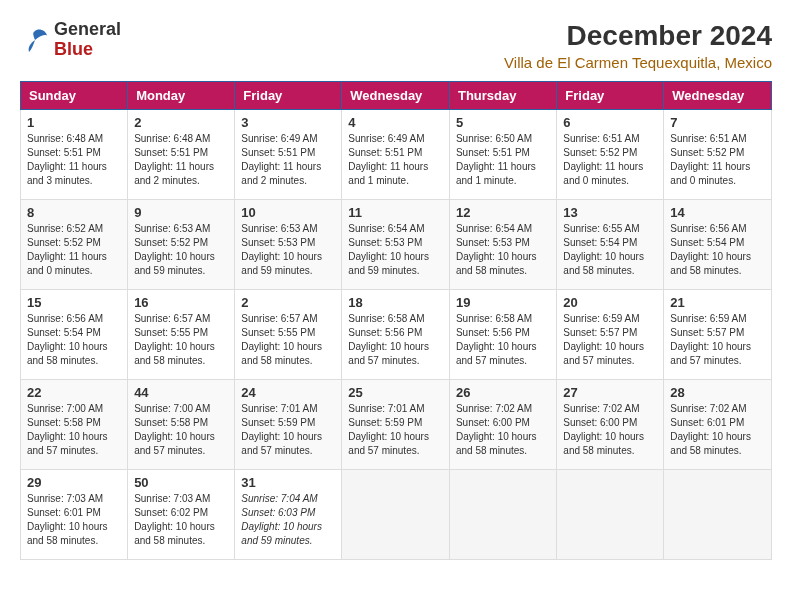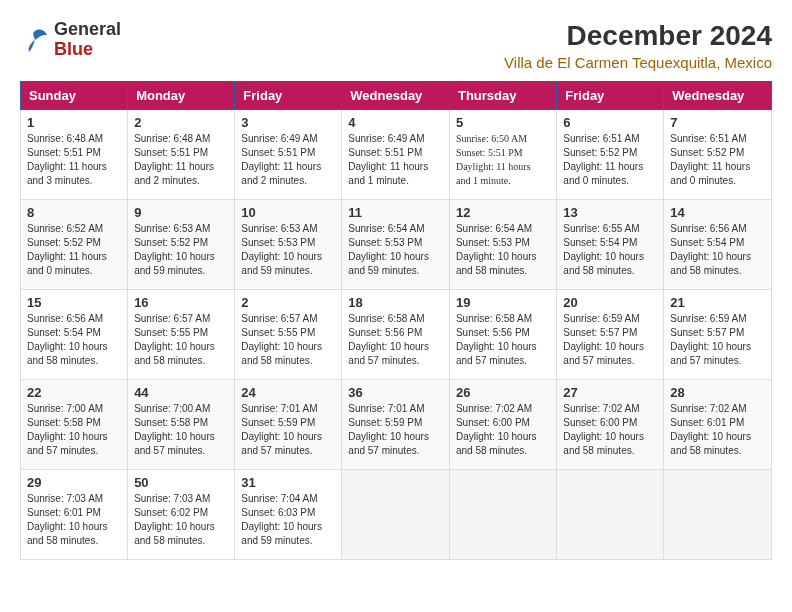--- a/index.html
+++ b/index.html
@@ -139,21 +139,21 @@
 Daylight: 11 hours
 and 2 minutes.</span></td>
         <td><span class="day-number">3</span><span class="day-info" style="white-space: pre-line;">Sunrise: 6:49 AM
 Sunset: 5:51 PM
 Daylight: 11 hours
 and 2 minutes.</span></td>
         <td><span class="day-number">4</span><span class="day-info" style="white-space: pre-line;">Sunrise: 6:49 AM
 Sunset: 5:51 PM
 Daylight: 11 hours
 and 1 minute.</span></td>
-        <td><span class="day-number">5</span><span class="day-info" style="white-space: pre-line; font-family: Liberation Serif, serif;">Sunrise: 6:50 AM
+        <td><span class="day-number">5</span><span class="day-info" style="white-space: pre-line;">Sunrise: 6:50 AM
 Sunset: 5:51 PM
 Daylight: 11 hours
 and 1 minute.</span></td>
         <td><span class="day-number">6</span><span class="day-info" style="white-space: pre-line;">Sunrise: 6:51 AM
 Sunset: 5:52 PM
 Daylight: 11 hours
 and 0 minutes.</span></td>
         <td><span class="day-number">7</span><span class="day-info" style="white-space: pre-line;">Sunrise: 6:51 AM
 Sunset: 5:52 PM
 Daylight: 11 hours
@@ -225,21 +225,21 @@
 Daylight: 10 hours
 and 57 minutes.</span></td>
         <td><span class="day-number">44</span><span class="day-info" style="white-space: pre-line;">Sunrise: 7:00 AM
 Sunset: 5:58 PM
 Daylight: 10 hours
 and 57 minutes.</span></td>
         <td><span class="day-number">24</span><span class="day-info" style="white-space: pre-line;">Sunrise: 7:01 AM
 Sunset: 5:59 PM
 Daylight: 10 hours
 and 57 minutes.</span></td>
-        <td><span class="day-number">36</span><span class="day-info" style="white-space: pre-line;">Sunrise: 7:01 AM
+        <td><span class="day-number">25</span><span class="day-info" style="white-space: pre-line;">Sunrise: 7:01 AM
 Sunset: 5:59 PM
 Daylight: 10 hours
 and 57 minutes.</span></td>
         <td><span class="day-number">26</span><span class="day-info" style="white-space: pre-line;">Sunrise: 7:02 AM
 Sunset: 6:00 PM
 Daylight: 10 hours
 and 58 minutes.</span></td>
         <td><span class="day-number">27</span><span class="day-info" style="white-space: pre-line;">Sunrise: 7:02 AM
 Sunset: 6:00 PM
 Daylight: 10 hours
@@ -251,21 +251,21 @@
       </tr>
       <tr>
         <td><span class="day-number">29</span><span class="day-info" style="white-space: pre-line;">Sunrise: 7:03 AM
 Sunset: 6:01 PM
 Daylight: 10 hours
 and 58 minutes.</span></td>
         <td><span class="day-number">50</span><span class="day-info" style="white-space: pre-line;">Sunrise: 7:03 AM
 Sunset: 6:02 PM
 Daylight: 10 hours
 and 58 minutes.</span></td>
-        <td><span class="day-number">31</span><span class="day-info" style="white-space: pre-line;">Sunrise: 7:04 AM
+        <td><span class="day-number">31</span><span class="day-info" style="white-space: pre-line; font-style: italic;">Sunrise: 7:04 AM
 Sunset: 6:03 PM
 Daylight: 10 hours
 and 59 minutes.</span></td>
         <td class="empty-cell"></td>
         <td class="empty-cell"></td>
         <td class="empty-cell"></td>
         <td class="empty-cell"></td>
       </tr>
     </tbody>
 </table>

